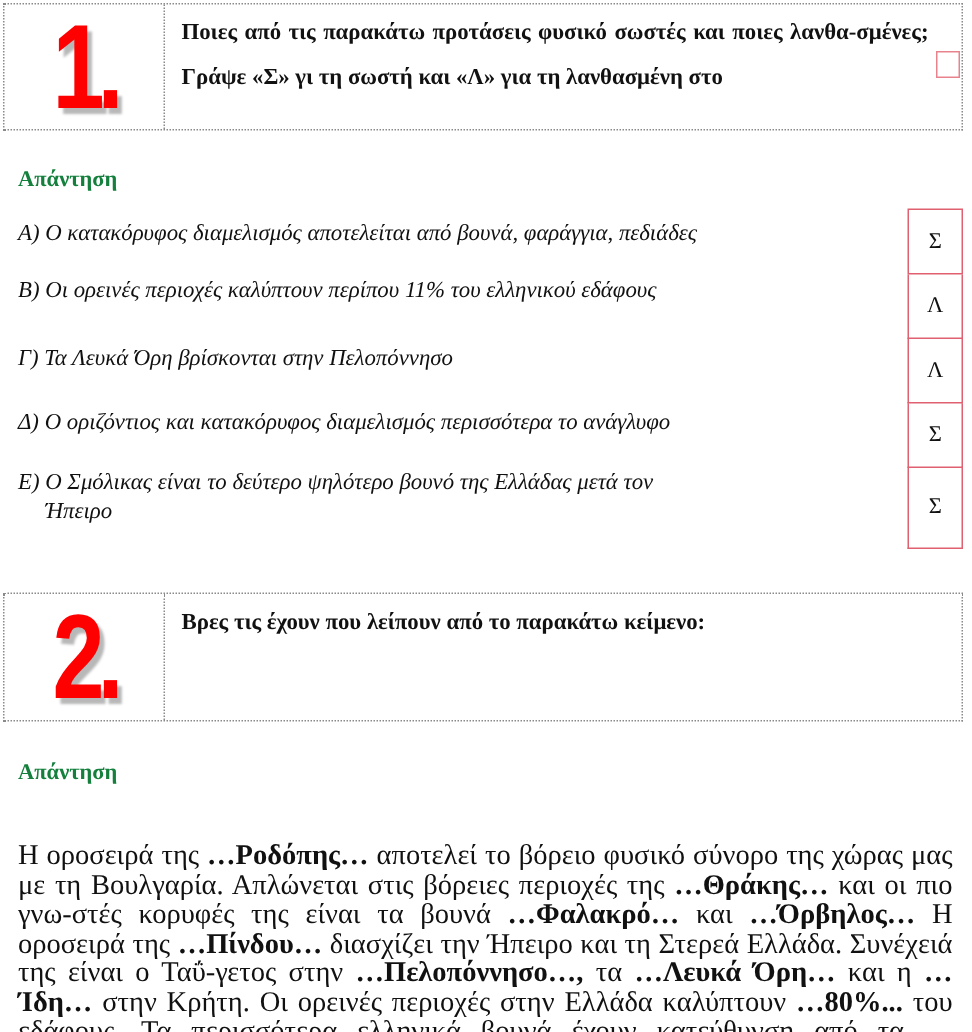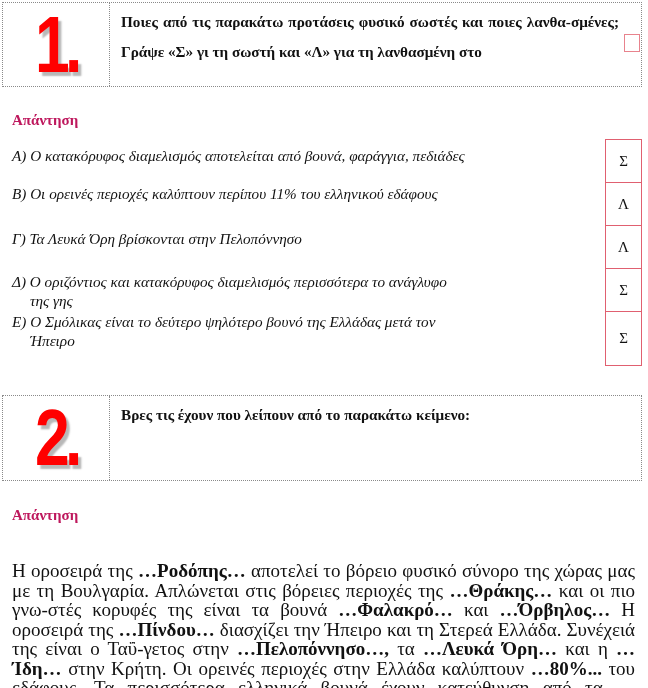--- a/index.html
+++ b/index.html
@@ -7,21 +7,21 @@
          font-family: "Liberation Serif", "DejaVu Serif", serif; color: #111; }
   .qbox { position: absolute; left: 2px; width: 640px; border: 1px dotted #8a8a8a; box-sizing: border-box; }
   .qbox .num { position: absolute; left: 0; top: 0; bottom: 0; width: 106px; border-right: 1px dotted #8a8a8a;
                display: flex; align-items: center; justify-content: center; }
   .qbox .num span { font-family: "Liberation Sans", "DejaVu Sans", sans-serif; font-weight: bold; color: #ff0000;
                     font-size: 80px; line-height: 1; letter-spacing: -6px; transform: scaleX(0.78);
                     text-shadow: 4px 4px 2px #b8b8b8; display: inline-block; }
   .qbox .qtext { position: absolute; left: 118px; right: 22px; top: 4px; font-weight: bold; font-size: 15.2px;
                  line-height: 30px; text-align: justify; }
   .pink-square { position: absolute; right: 1px; top: 31px; width: 14px; height: 16px; border: 1px solid #e8838d; background: #fff; }
-  .answer-head { position: absolute; left: 12px; color: #be185d; font-weight: bold; font-size: 15px; }
+  .answer-head { position: absolute; left: 12px; color: #15803d; font-weight: bold; font-size: 15px; }
   .stmt { position: absolute; left: 12px; width: 560px; font-size: 15.2px; line-height: 19px; font-style: italic; }
   .stmt .indent { padding-left: 18px; display: block; }
   .ans-col { position: absolute; left: 605px; top: 139px; width: 37px; }
   .ans-box { border: 1px solid #e06070; border-top: none; box-sizing: border-box; display: flex; align-items: center;
              justify-content: center; font-size: 15px; }
   .ans-box:first-child { border-top: 1px solid #e06070; }
   .para { position: absolute; left: 12px; width: 623px; top: 561px; font-size: 19px; line-height: 19.5px;
           text-align: justify; }
   .para b { font-weight: bold; }
 </style>
@@ -46,21 +46,20 @@
   <span>Β)</span>
   <span>Οι ορεινές περιοχές καλύπτουν περίπου 11% του ελληνικού εδάφους</span>
 </div>
 <div class="stmt" style="top:229px;">
   <span>Γ)</span>
   <span>Τα Λευκά Όρη βρίσκονται στην Πελοπόννησο</span>
 </div>
 <div class="stmt" style="top:272px;">
   <span>Δ)</span>
   <span>Ο οριζόντιος και κατακόρυφος διαμελισμός περισσότερα το ανάγλυφο</span>
-  <span class="indent">της γης</span>
 </div>
 <div class="stmt" style="top:312px;">
   <span>Ε)</span>
   <span>Ο Σμόλικας είναι το δεύτερο ψηλότερο βουνό της Ελλάδας μετά τον</span>
   <span class="indent">Ήπειρο</span>
 </div>
 
 <div class="ans-col">
   <div class="ans-box" style="height:44px;">Σ</div>
   <div class="ans-box" style="height:43px;">Λ</div>

